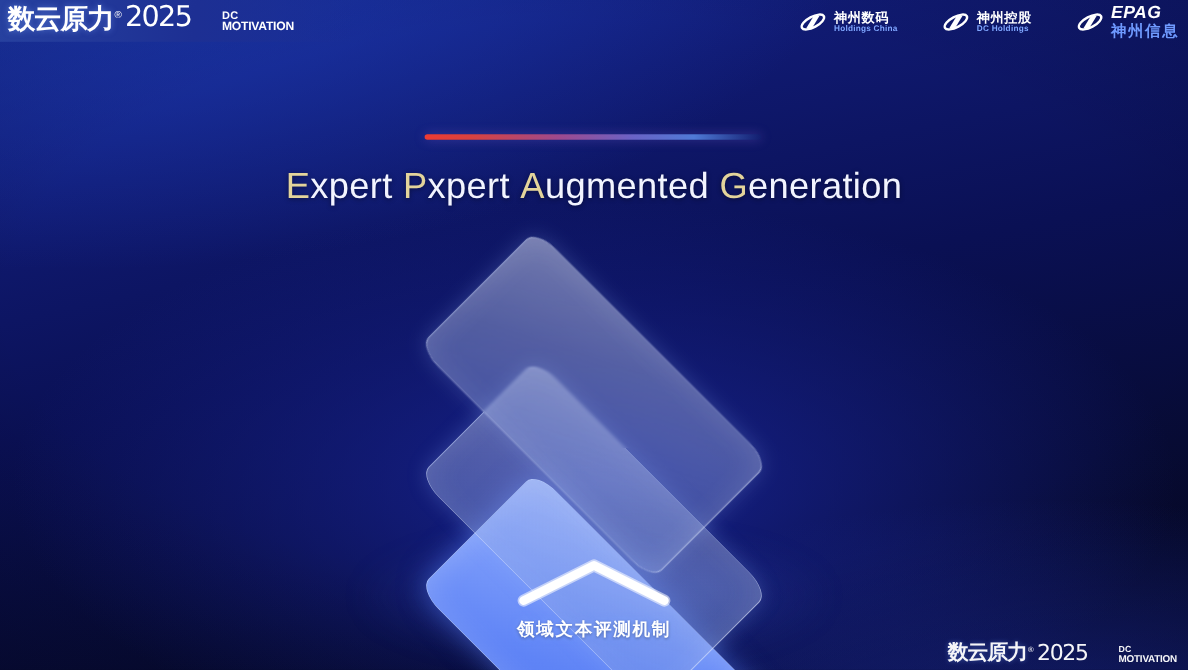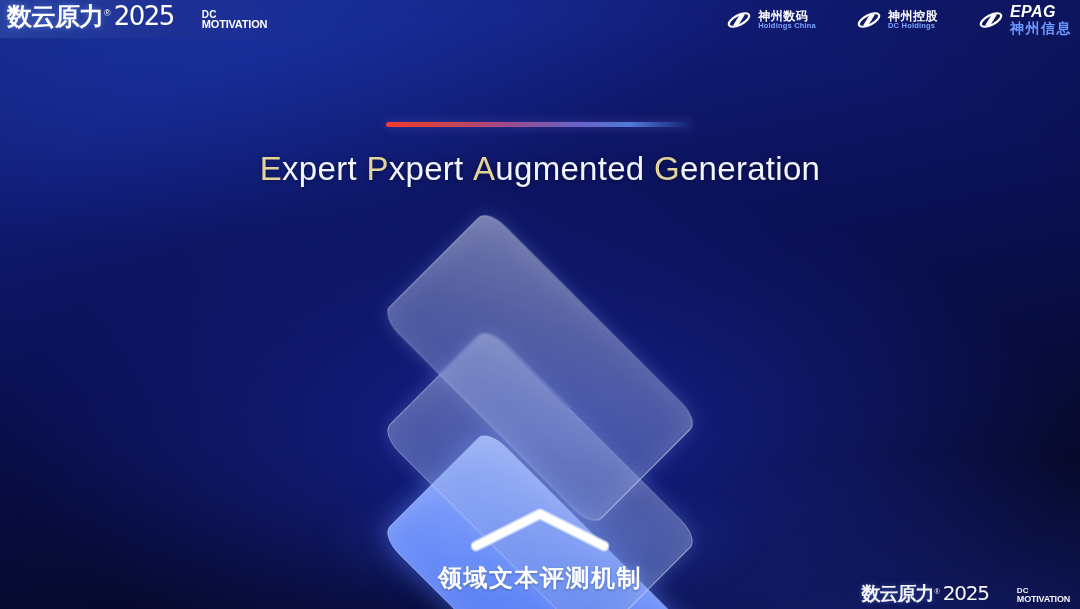--- a/index.html
+++ b/index.html
@@ -188,21 +188,21 @@
   .plabel{
     position:absolute;
     left:50%;
     transform:translateX(-50%);
     white-space:nowrap;
     z-index:9;
     color:#ffffff;
     font-weight:700;
     text-shadow:0 0 8px rgba(120,160,255,.85), 0 1px 3px rgba(0,0,0,.45);
   }
-  #label-top{ top:330px; font-size:24px; letter-spacing:1.5px; }
+  #label-top{ top:330px; font-size:16px; letter-spacing:1.5px; }
 
   
   .wm{
     position:absolute; right:10px; bottom:6px;
     display:flex; align-items:flex-end; gap:2px;
     z-index:6; opacity:.96;
     white-space:nowrap;
   }
   .wm .bl-cn{ font-size:19px; letter-spacing:-1px; text-shadow:0 0 5px rgba(120,160,255,.45);}
   .wm .bl-year{ font-size:20px; letter-spacing:-1.2px;}

